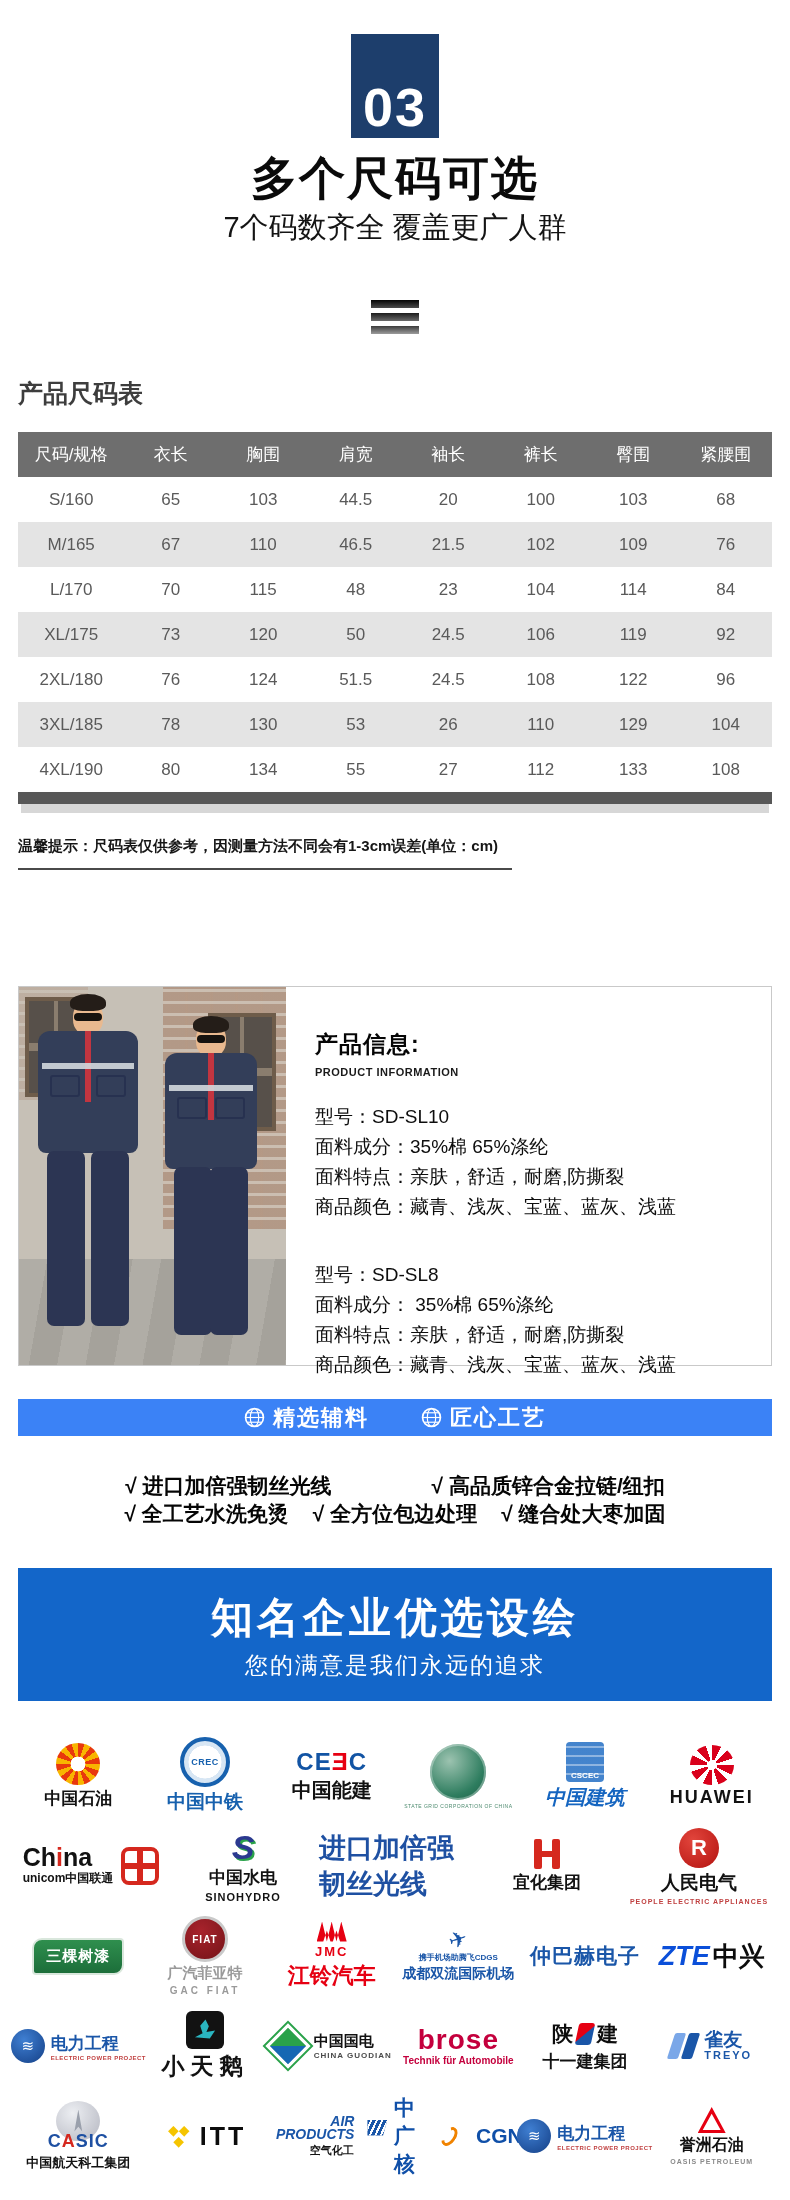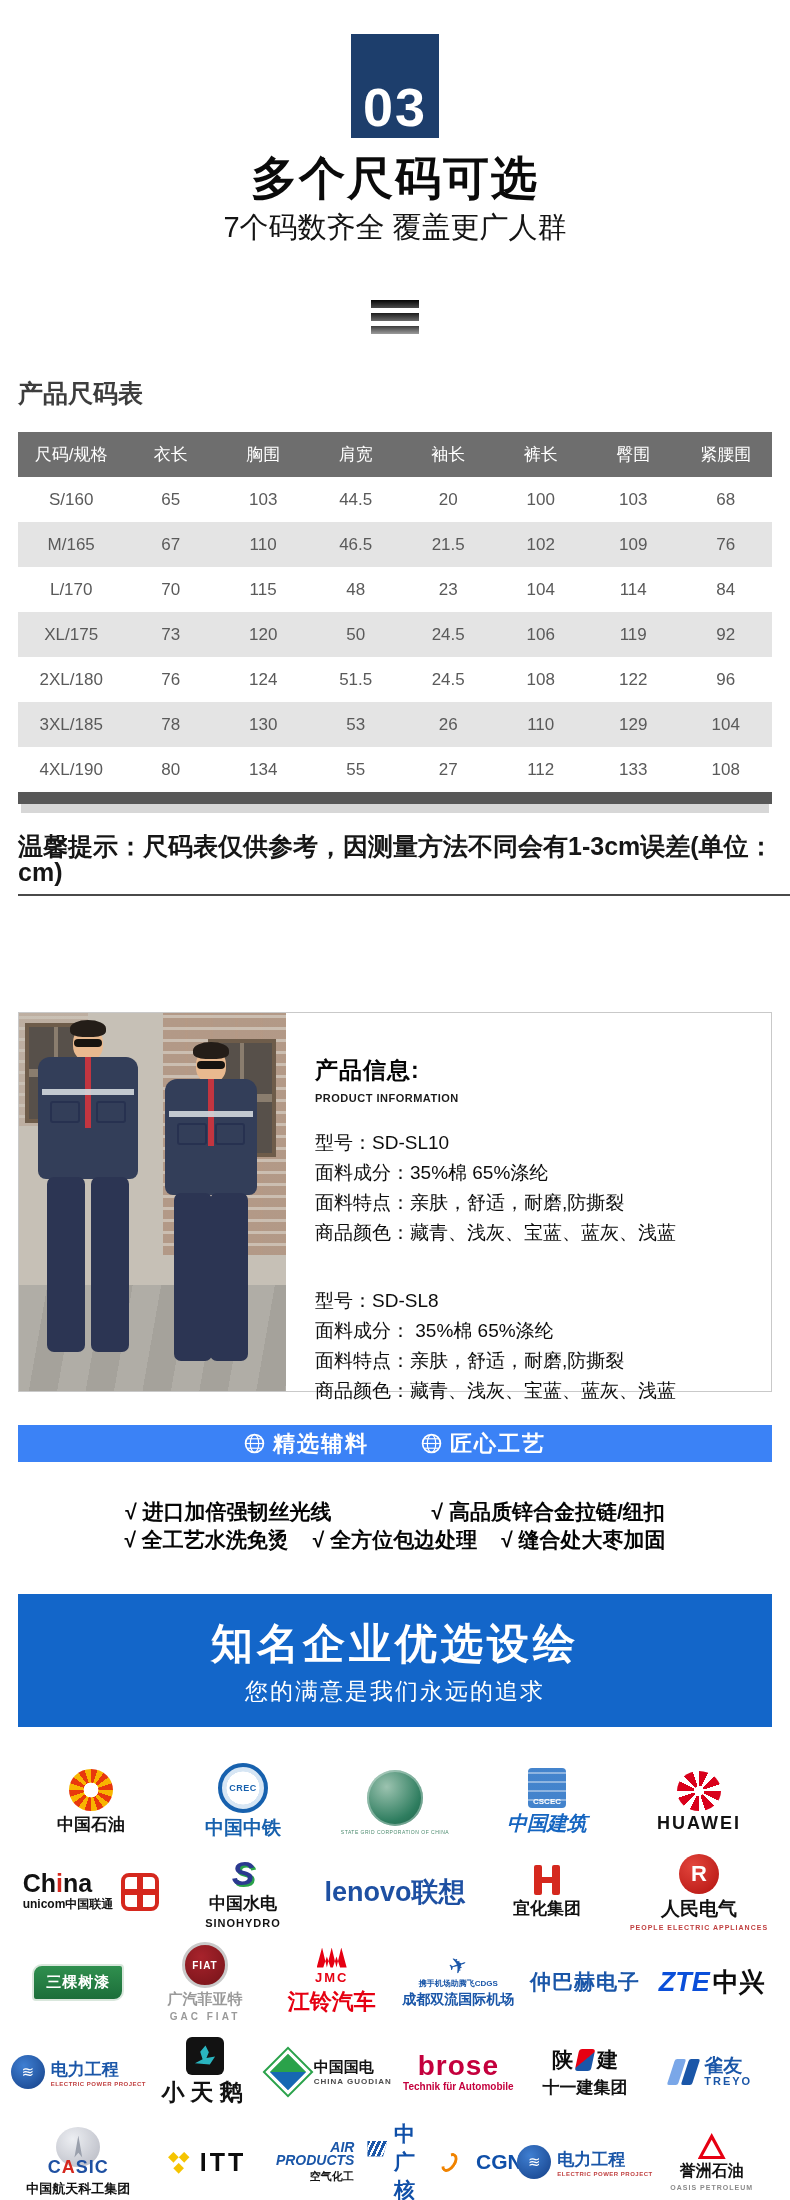--- a/index.html
+++ b/index.html
@@ -21,21 +21,21 @@
   .tbl-heading{margin:44px 0 0 18px;font-size:25px;line-height:30px;font-weight:600;color:#3d3d3d;}
   .tbl{width:754px;margin:24px auto 0;}
   .trow{display:flex;height:45px;align-items:center;font-size:17px;color:#5a5a5a;}
   .trow .c{flex:1;text-align:center;}
   .trow .c0{flex:1.15;}
   .thead{background:#6e6e6e;color:#fff;font-size:17px;font-weight:500;}
   .trow.alt{background:#e4e4e4;}
   .tbl-bar1{height:12px;background:#575757;}
   .tbl-bar2{height:9px;background:#d7d7d7;width:748px;margin:0 auto;}
   .note-wrap{margin:20px 0 0 18px;}
-  .note{display:inline-block;font-size:25px;line-height:26px;font-weight:700;color:#161616;
+  .note{display:inline-block;font-size:15px;line-height:26px;font-weight:700;color:#161616;
         padding-bottom:9px;border-bottom:2px solid #4a4a4a;padding-right:14px;}
 
   
   .prod-box{position:relative;width:752px;margin:116px auto 0;height:378px;border:1px solid #c9c9c9;background:#fff;}
   .photo{position:absolute;left:0;top:0;width:267px;height:100%;background:#c6c0b6;overflow:hidden;}
   .ph-brick{position:absolute;top:0;right:0;width:46%;height:64%;opacity:.85;
     background:repeating-linear-gradient(0deg,#96604278 0 9px,#cdbeafcc 9px 12px),
                repeating-linear-gradient(90deg,transparent 0 22px,#cdbeaf88 22px 25px);}
   .ph-brick2{position:absolute;top:0;left:0;width:26%;height:30%;opacity:.6;
     background:repeating-linear-gradient(0deg,#9660424d 0 8px,#cdbeaf99 8px 11px);}
@@ -169,21 +169,21 @@
 
   .ic-casic{width:44px;height:40px;border-radius:50%;background:radial-gradient(circle at 38% 30%,#eceef2,#b4b6c0);
     display:flex;align-items:center;justify-content:center;}
   .casic-rocket{width:14px;height:22px;background:#9aa0ac;clip-path:polygon(50% 0,78% 100%,50% 78%,22% 100%);}
   .casic-mark{margin-top:-12px;font-size:18px;font-weight:900;color:#1e50a2;letter-spacing:1px;}
   .casic-mark .red{color:#d5281e;}
   .cap-casic{font-size:13px;}
   .itt-wrap{display:flex;align-items:center;gap:6px;}
   .ic-itt{color:#f5c400;font-size:14px;line-height:11px;width:30px;text-align:center;}
   .itt-mark{font-size:25px;font-weight:900;color:#0c0c0c;letter-spacing:3px;}
-  .ap-wrap{display:flex;gap:13px;}
+  .ap-wrap{display:flex;align-items:center;gap:13px;}
   .ap-text{text-align:right;color:#1a56a8;font-weight:900;font-style:italic;font-size:14px;line-height:13px;}
   .ic-ap{width:20px;height:16px;background:#1a56a8;clip-path:polygon(0 0,100% 0,78% 100%,0 100%);
     background-image:repeating-linear-gradient(115deg,transparent 0 3px,#fff 3px 5px);}
   .sub-ap{font-size:11px;color:#121212;font-weight:700;}
   .cgn-wrap{display:flex;align-items:center;gap:20px;}
   .cgn-t{font-size:21px;font-weight:900;color:#0f4fa8;}
   .ic-cgn{width:15px;height:15px;border:3px solid #f08300;border-radius:50%;border-left-color:transparent;transform:rotate(35deg);}
   .ic-yuzhou{width:28px;height:26px;background:#e60012;
     clip-path:polygon(50% 0,100% 100%,0 100%,50% 0,50% 26%,18% 88%,82% 88%,50% 26%);}
   .cap-yuzhou{font-size:16px;} .sub-yuzhou{font-size:7px;}
@@ -388,20 +388,24 @@
     <div class="brow">
       <div class="bcell">
         <span class="ic-cnpc"></span>
         <span class="cap">中国石油</span>
       </div>
       <div class="bcell">
         <span class="ic-crec">CREC</span>
         <span class="cap cap-crec">中国中铁</span>
       </div>
       <div class="bcell">
+        <span class="ceec-mark"><span>CE</span><span class="red">Ǝ</span><span>C</span></span>
+        <span class="cap cap-ceec">中国能建</span>
+      </div>
+      <div class="bcell">
         <span class="ic-grid"></span>
         <span class="grid-ring">STATE GRID CORPORATION OF CHINA</span>
       </div>
       <div class="bcell">
         <span class="ic-cscec">CSCEC</span>
         <span class="cap cap-cscec">中国建筑</span>
       </div>
       <div class="bcell">
         <span class="ic-huawei"></span>
         <span class="cap cap-huawei">HUAWEI</span>
@@ -417,21 +421,21 @@
           </div>
           <span class="knot"></span>
         </div>
       </div>
       <div class="bcell">
         <span class="ic-sino">S</span>
         <span class="cap cap-m">中国水电</span>
         <span class="sub-m">SINOHYDRO</span>
       </div>
       <div class="bcell">
-        <span class="lenovo">lenovo联想</span>
+        <span class="lenovo">进口加倍强韧丝光线</span>
       </div>
       <div class="bcell">
         <span class="ic-yihua">
             <i></i>
           </span>
         <span class="cap">宜化集团</span>
       </div>
       <div class="bcell">
         <span class="ic-renmin">R</span>
         <span class="cap cap-renmin">人民电气</span>

